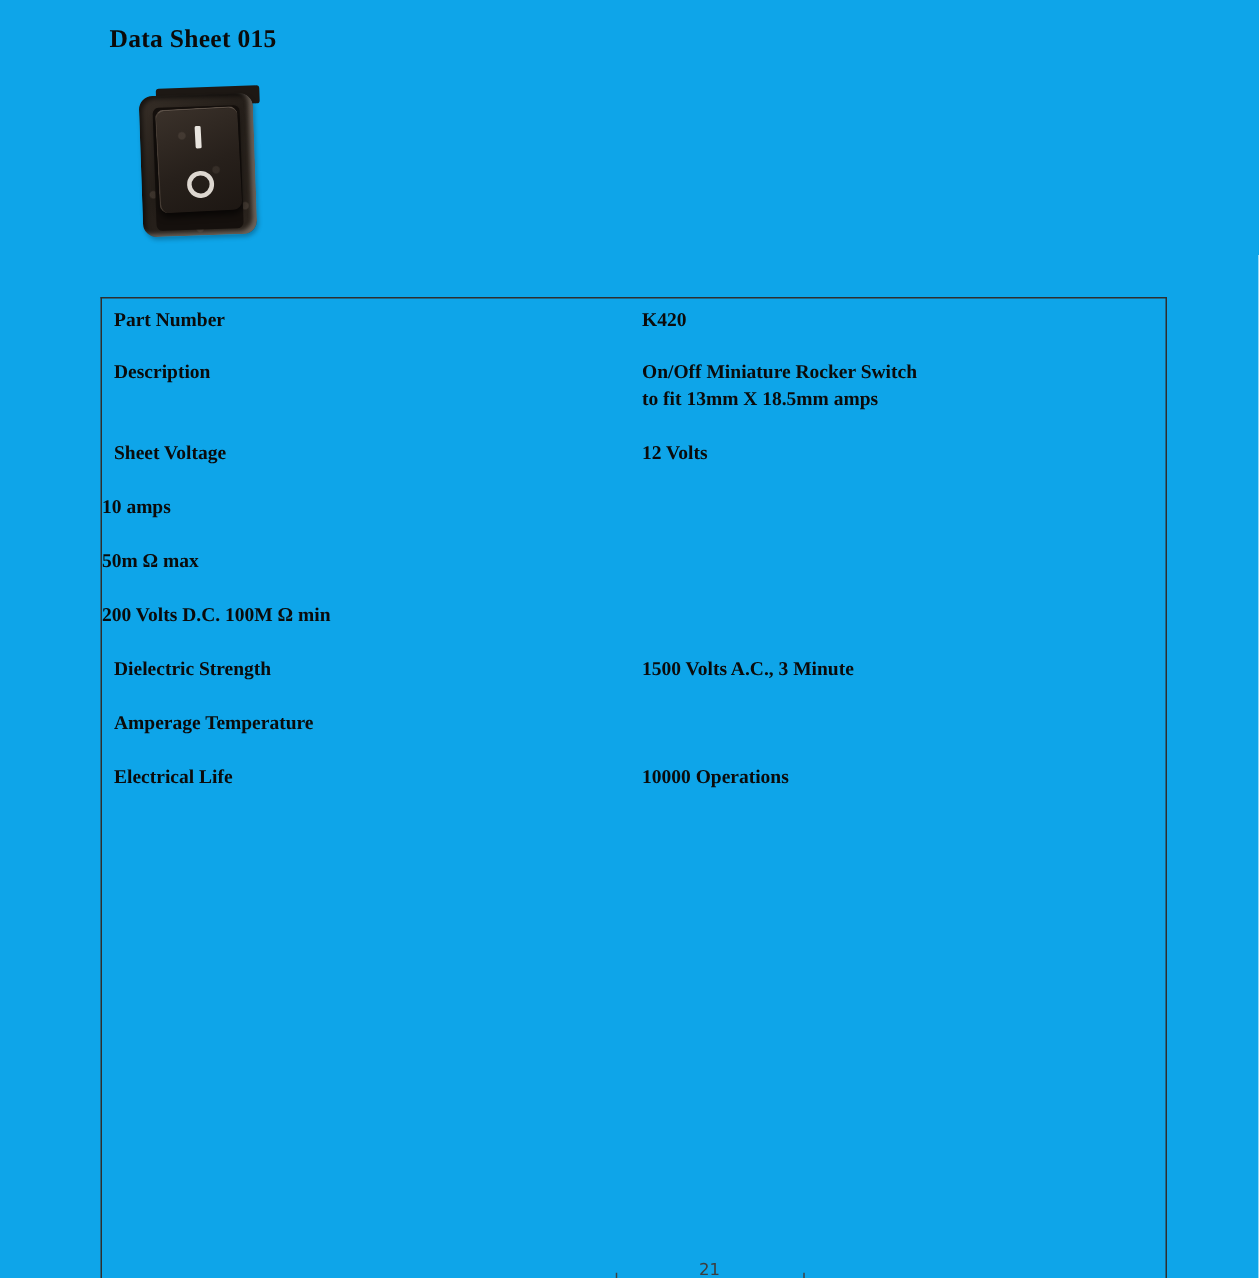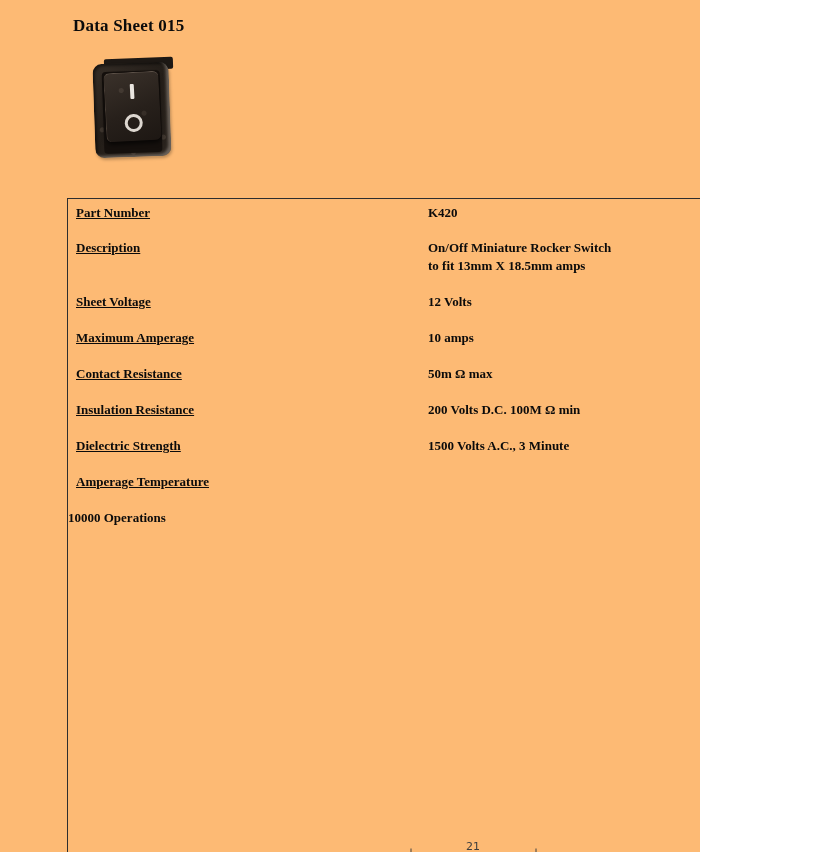--- a/index.html
+++ b/index.html
@@ -1,16 +1,16 @@
 <!DOCTYPE html>
 <html><head>
 <meta charset="utf-8">
 <style>
   html,body{margin:0;padding:0;background:#fff;}
-  #page{position:relative;width:700px;height:852px;background:#fdba74;overflow:hidden;
+  #page{position:relative;width:839px;height:852px;background:#0ea5e9;overflow:hidden;
         font-family:"Liberation Serif", serif;color:#0b0b0b;}
 
   
   .doc-title{position:absolute;left:73px;top:16px;font-size:17px;font-weight:bold;letter-spacing:.2px;}
 
   
   .photo-wrap{position:absolute;left:88px;top:55px;width:92px;height:105px;}
   .switch-tab{position:absolute;left:16px;top:3px;width:69px;height:12px;background:#1d1814;
               transform:rotate(-2deg);border-radius:2px;}
   .switch-body{position:absolute;left:6px;top:8px;width:76px;height:94px;border-radius:9px;
@@ -33,21 +33,21 @@
         linear-gradient(160deg,#3a312a 0%,#27201b 55%,#1d1713 100%);
       border-top:1px solid #5c5148;border-left:1px solid #463c34;
       box-shadow: 0 3px 4px rgba(0,0,0,.6);}
   .mark-i{position:absolute;left:25px;top:11px;width:4px;height:15px;background:#e9e5df;border-radius:1px;}
   .mark-o{position:absolute;left:18px;top:41px;width:12px;height:12px;border:3.5px solid #ddd7d0;border-radius:50%;}
 
   
   .spec-table{position:absolute;left:67px;top:198px;width:709px;height:654px;
       border:1px solid #2e2e2e;border-bottom:none;box-sizing:content-box;padding-top:5px;}
   .spec-row{display:flex;font-size:13px;font-weight:bold;line-height:18px;}
-  .spec-label{width:352px;padding-left:8px;flex:none;text-decoration:underline;}
+  .spec-label{width:352px;padding-left:8px;flex:none;}
   .spec-value{flex:1;padding-right:6px;}
   .h35{height:35px;} .h54{height:54px;} .h36{height:36px;}
 
   
   .tech-drawing{position:absolute;left:330px;top:640px;}
   .tech-drawing svg{display:block;}
   .dim-text{font-family:"DejaVu Sans", sans-serif;font-size:11px;fill:#3d3d3d;}
 </style>
 </head>
 <body>
@@ -81,44 +81,42 @@
         <div>to fit 13mm X 18.5mm amps</div>
       </div>
     </div>
 
     <div class="spec-row h36">
       <div class="spec-label">Sheet Voltage</div>
       <div class="spec-value">12 Volts</div>
     </div>
 
     <div class="spec-row h36">
-      <div class="spec-label">Maximum Amperage</div>
       <div class="spec-value">10 amps</div>
     </div>
 
     <div class="spec-row h36">
-      <div class="spec-label">Contact Resistance</div>
       <div class="spec-value">50m Ω max</div>
     </div>
 
     <div class="spec-row h36">
-      <div class="spec-label">Insulation Resistance</div>
       <div class="spec-value">200 Volts D.C. 100M Ω min</div>
     </div>
 
     <div class="spec-row h36">
       <div class="spec-label">Dielectric Strength</div>
       <div class="spec-value">1500 Volts A.C., 3 Minute</div>
     </div>
 
     <div class="spec-row h36">
       <div class="spec-label">Amperage Temperature</div>
     </div>
 
     <div class="spec-row h36">
+      <div class="spec-label">Electrical Life</div>
       <div class="spec-value">10000 Operations</div>
     </div>
 
     <div class="tech-drawing">
       <svg width="190" height="212" viewBox="330 640 190 212" fill="none" stroke="#404040" stroke-width="1" stroke-linecap="square">
 
         <g>
           <line x1="343" y1="650" x2="343" y2="700"></line>
           <line x1="468" y1="650" x2="468" y2="700"></line>
           <line x1="343" y1="655" x2="468" y2="655"></line>

